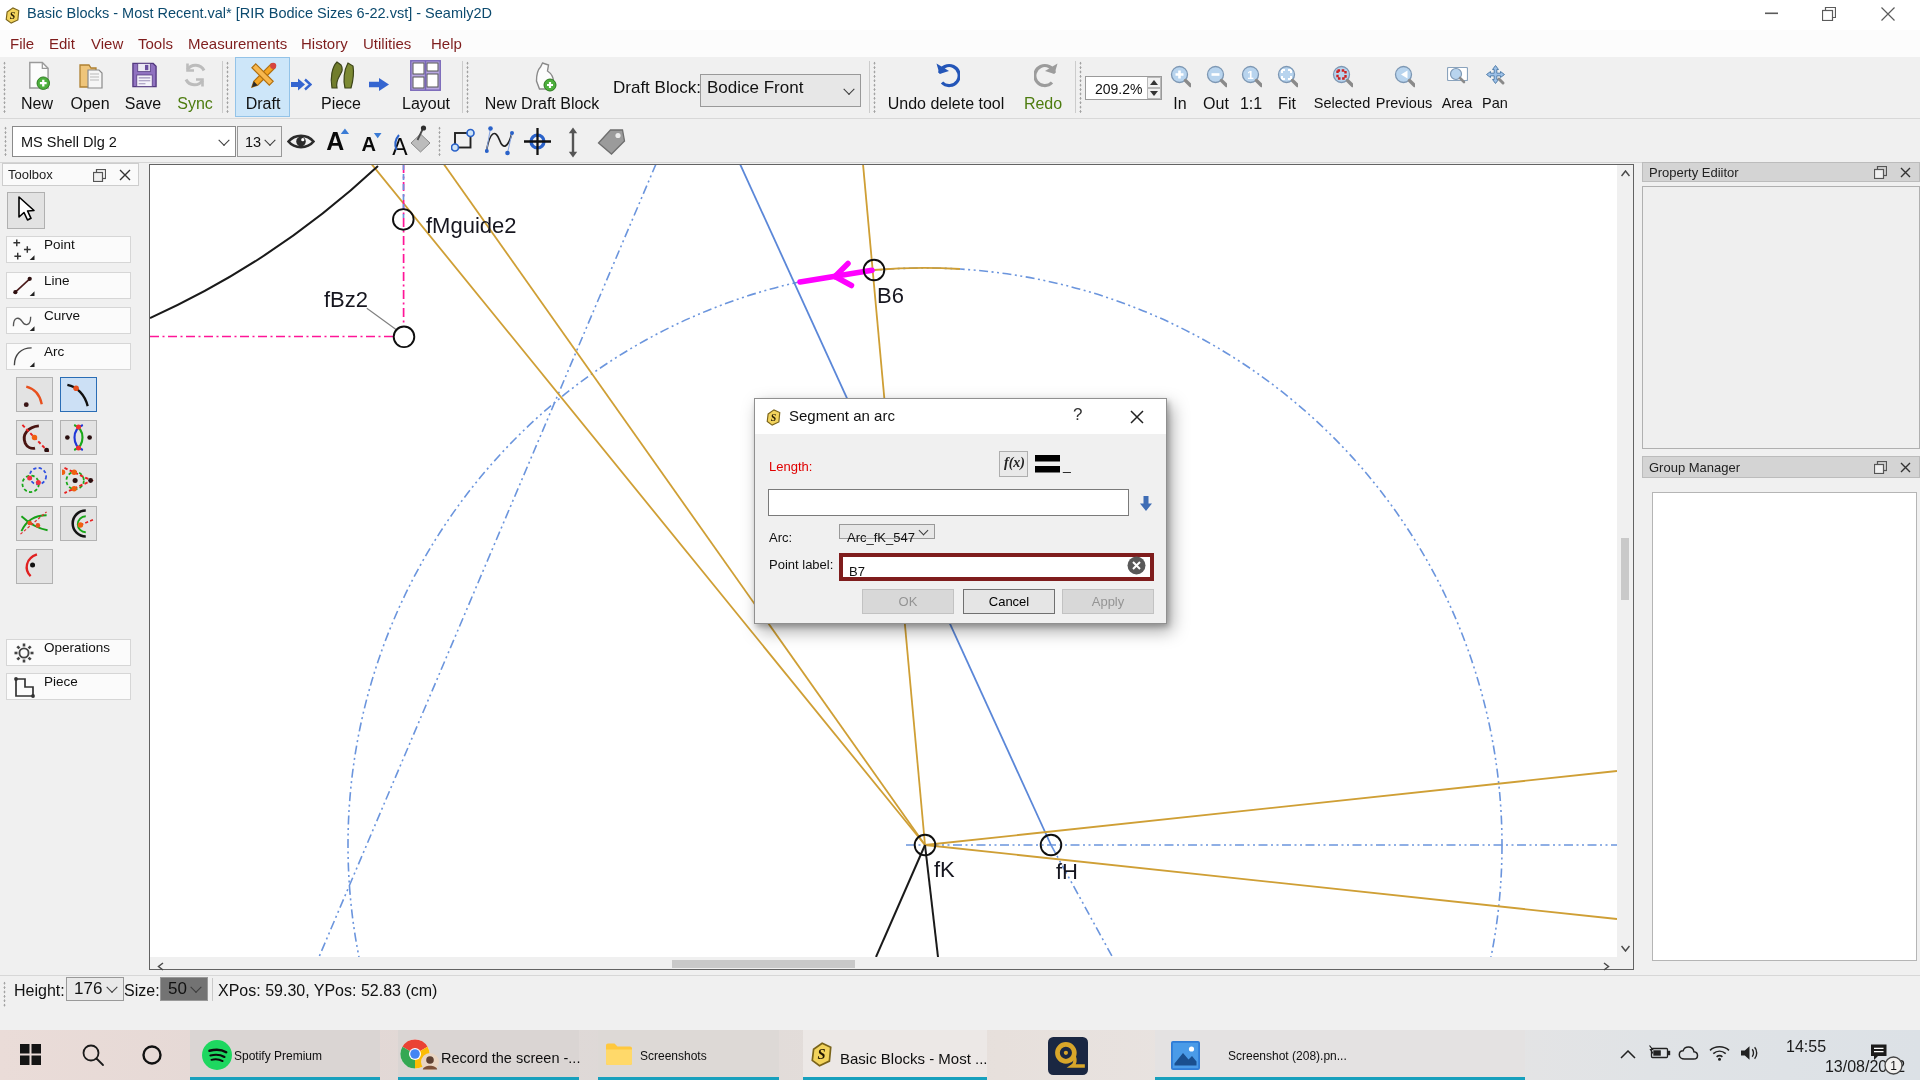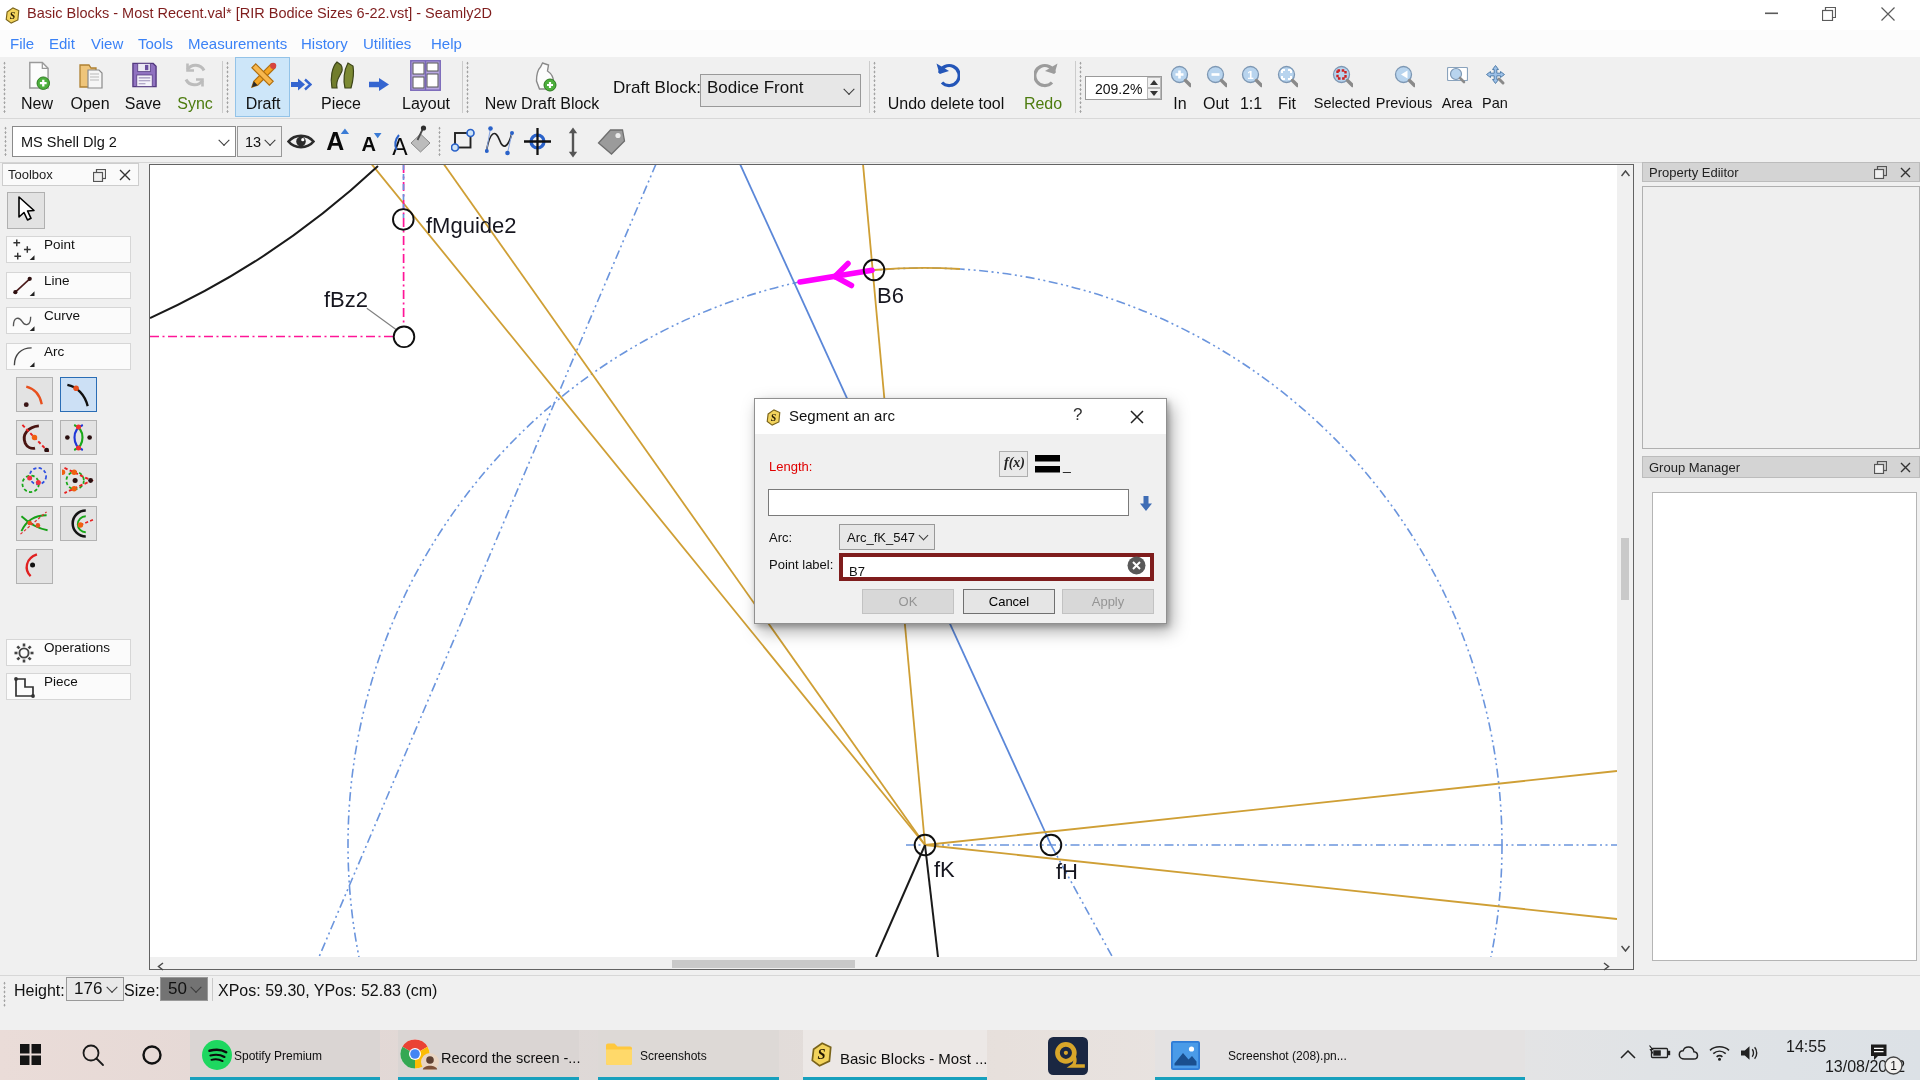--- a/index.html
+++ b/index.html
@@ -1,19 +1,19 @@
 <!DOCTYPE html>
 <html><head><meta charset="utf-8">
 <style>
 *{margin:0;padding:0;box-sizing:border-box;}
 html,body{width:1920px;height:1080px;overflow:hidden;font-family:"Liberation Sans",sans-serif;background:#f0f0f0;}
 .abs{position:absolute;}
 #titlebar{position:absolute;left:0;top:0;width:1920px;height:30px;background:#ffffff;}
 #menubar{position:absolute;left:0;top:30px;width:1920px;height:27px;background:#fcfcfc;}
-#menubar span{position:absolute;top:5px;font-size:15px;color:#3b82f6;}
+#menubar span{position:absolute;top:5px;font-size:15px;color:#7f1d1d;}
 #toolbar1{position:absolute;left:0;top:57px;width:1920px;height:62px;background:#f0f0f0;border-bottom:1px solid #d8d8d8;}
 #toolbar2{position:absolute;left:0;top:120px;width:1920px;height:43px;background:#f0f0f0;border-bottom:1px solid #d5d5d5;}
 .tsep{position:absolute;width:1px;height:52px;background:#cccccc;top:61px;}
 .tlabel{position:absolute;font-size:16px;color:#111;white-space:nowrap;transform:translateX(-50%);top:95px;}
 .tlabel.dis{color:#4d7c0f;}
 .handle1{position:absolute;top:61px;width:3px;height:52px;background-image:radial-gradient(circle,#a3a3a3 0.9px,transparent 1.1px);background-size:3px 4.4px;}
 .handle2{position:absolute;top:126px;width:3px;height:31px;background-image:radial-gradient(circle,#a3a3a3 0.9px,transparent 1.1px);background-size:3px 4.4px;}
 .combo{position:absolute;background:#fff;border:1px solid #8a8a8a;font-size:14.5px;color:#111;}
 .gcombo{position:absolute;background:#e9e9e9;border:1px solid #999;font-size:17px;color:#111;}
 .chev{position:absolute;right:7px;top:50%;width:8px;height:8px;border-right:1.5px solid #3c3c3c;border-bottom:1.5px solid #3c3c3c;transform:translateY(-72%) rotate(45deg);}
@@ -34,21 +34,21 @@
 .dbtn.dis{background:#d8d8d8;border:1px solid #c2c2c2;color:#949494;}
 .panel-title{position:absolute;font-size:13px;color:#222;}
 </style></head>
 <body>
 
 <div id="titlebar"></div>
 <svg class="abs" style="left:4px;top:5px" width="17" height="21" viewBox="0 0 19 20">
     <path d="M3.5,6 L10,1.5 L16.5,4.5 L15.5,15 L8,18.5 L2.5,14.5 Z" fill="#f2d35c" stroke="#7a641a" stroke-width="1.3"></path>
     <text x="9.5" y="13.5" font-size="11" font-family="Liberation Serif,serif" font-style="italic" font-weight="bold" fill="#201500" text-anchor="middle">S</text>
   </svg>
-<div class="abs" style="left:27px;top:5px;font-size:14.5px;color:#7f1d1d">Basic Blocks - Most Recent.val* [RIR Bodice Sizes 6-22.vst] - Seamly2D</div>
+<div class="abs" style="left:27px;top:5px;font-size:14.5px;color:#0c4a6e">Basic Blocks - Most Recent.val* [RIR Bodice Sizes 6-22.vst] - Seamly2D</div>
 <svg class="abs" style="left:1765px;top:12px" width="13" height="3" viewBox="0 0 13 3">
     <rect width="13" height="1.6" y="0.5" fill="#5b5b5b"></rect>
   </svg>
 <svg class="abs" style="left:1822px;top:7px" width="14" height="14" viewBox="0 0 14 14">
     <rect x="0.5" y="3.5" width="10" height="10" fill="none" stroke="#5b5b5b" stroke-width="1.2"></rect>
     <path d="M3.5,3.5 L3.5,0.5 L13.5,0.5 L13.5,10.5 L10.5,10.5" fill="none" stroke="#5b5b5b" stroke-width="1.2"></path>
   </svg>
 <svg class="abs" style="left:1881px;top:7px" width="14" height="14" viewBox="0 0 14 14">
     <path d="M0.5,0.5 L13.5,13.5 M13.5,0.5 L0.5,13.5" stroke="#5b5b5b" stroke-width="1.2"></path>
   </svg>
@@ -506,21 +506,21 @@
 <svg class="abs" style="left:280px;top:56px" width="25" height="18" viewBox="0 0 25 18">
       <rect x="0" y="0" width="25" height="6.5" fill="#000"></rect>
       <rect x="0" y="11" width="25" height="6.5" fill="#000"></rect>
     </svg>
 <div class="abs" style="left:308px;top:58px;font-size:14px;color:#222">_</div>
 <div class="abs" style="left:13px;top:90px;width:361px;height:27px;background:#fff;border:1px solid #7a7a7a"></div>
 <svg class="abs" style="left:385px;top:97px" width="12" height="15" viewBox="0 0 12 15">
       <path d="M3.5,0 H8.5 V7.5 H12 L6,15 L0,7.5 H3.5 Z" fill="#3f6db5"></path>
     </svg>
 <div class="dlabel" style="left:14px;top:131px">Arc:</div>
-<div class="gcombo" style="left:84px;top:125px;width:96px;height:26px;font-size:13px;background:#e7e7e7">
+<div class="gcombo" style="left:84px;top:125px;width:96px;height:15px;font-size:13px;background:#e7e7e7">
       <span style="position:absolute;left:7px;top:5px">Arc_fK_547</span>
       <span class="chev" style="width:7px;height:7px"></span>
     </div>
 <div class="dlabel" style="left:14px;top:158px">Point label:</div>
 <div class="abs" style="left:84px;top:154px;width:315px;height:28px;background:#fff;border:4px solid #7f1d1d">
       <span style="position:absolute;left:6px;top:7px;font-size:13px;color:#111">B7</span>
     </div>
 <svg class="abs" style="left:372px;top:157px" width="19" height="19" viewBox="0 0 19 19">
       <circle cx="9.5" cy="9.5" r="9" fill="#595959"></circle>
       <path d="M6,6 L13,13 M13,6 L6,13" stroke="#fff" stroke-width="2"></path>

